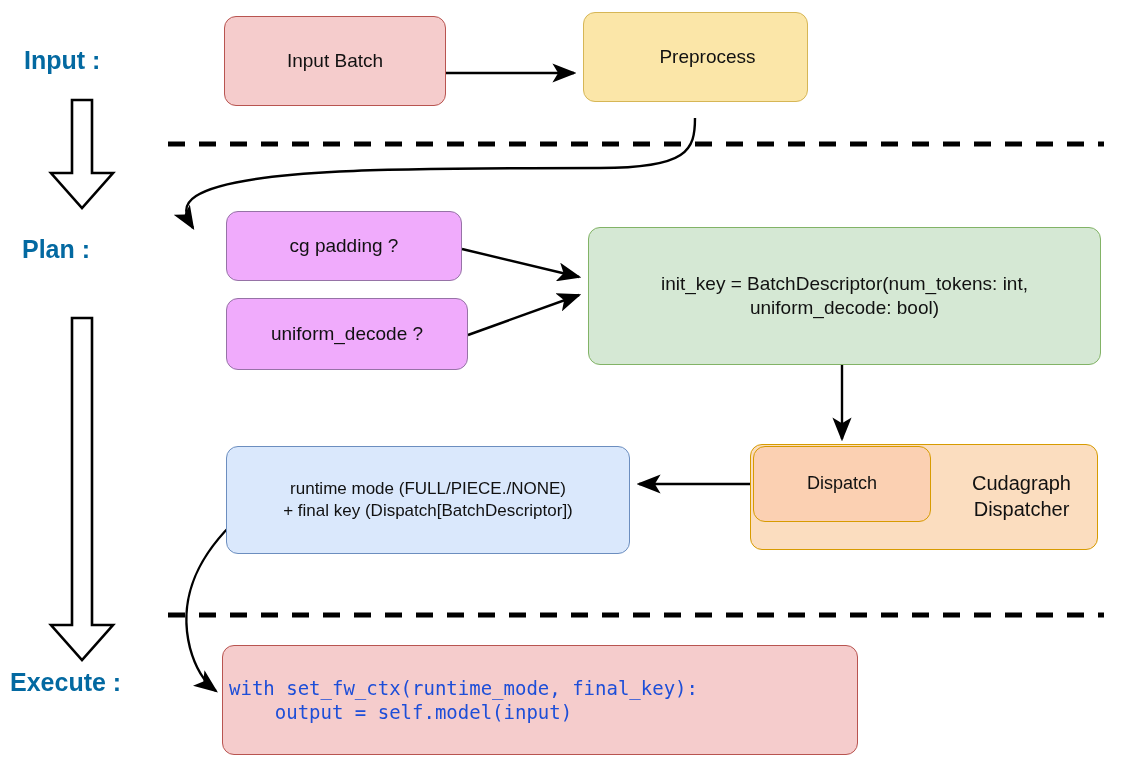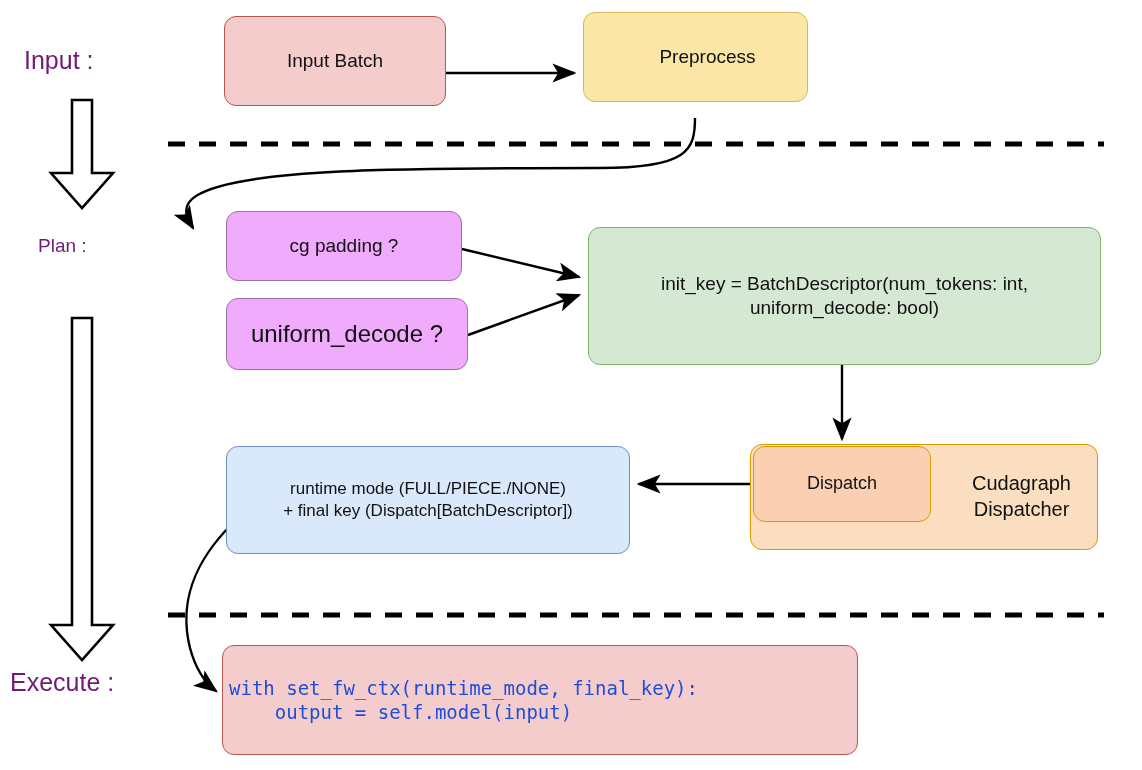--- a/index.html
+++ b/index.html
@@ -5,21 +5,21 @@
   html,body{margin:0;padding:0;background:#ffffff;}
   body{width:1142px;height:770px;position:relative;overflow:hidden;
        font-family:"Liberation Sans",sans-serif;}
   #stage{position:absolute;left:0;top:0;width:1142px;height:770px;}
   svg.layer{position:absolute;left:0;top:0;width:1142px;height:770px;pointer-events:none;}
 
   .node{position:absolute;box-sizing:border-box;display:flex;align-items:center;
         justify-content:center;text-align:center;border-radius:12px;border:1.6px solid;
         color:#111;line-height:1.28;}
 
-  .stage-label{position:absolute;font-weight:normal;color:#701a75;white-space:nowrap;}
+  .stage-label{position:absolute;font-weight:bold;color:#0369a1;white-space:nowrap;}
 
   .n-input   {background:#f5cccc;border-color:#b85450;}
   .n-pre     {background:#fbe6a8;border-color:#d6b656;}
   .n-purple  {background:#f0abfc;border-color:#9673a6;}
   .n-green   {background:#d5e8d4;border-color:#82b366;}
   .n-blue    {background:#dae8fc;border-color:#6c8ebf;}
   .n-outer   {background:#fbddbf;border-color:#d79b00;}
   .n-dispatch{background:#fbd0b2;border-color:#d79b00;}
   .n-code    {background:#f5cccc;border-color:#b85450;
               font-family:"DejaVu Sans Mono","Liberation Mono",monospace;
@@ -53,30 +53,30 @@
     <line x1="468" y1="335" x2="579" y2="295" stroke="#000" stroke-width="2.4" marker-end="url(#arw)"></line>
 
     <line x1="842" y1="345" x2="842" y2="439" stroke="#000" stroke-width="2.4" marker-end="url(#arw)"></line>
 
     <line x1="750" y1="484" x2="639" y2="484" stroke="#000" stroke-width="2.4" marker-end="url(#arw)"></line>
 
     <path d="M232,524 C196,560 178,600 190,648 C197,674 208,685 216,691" fill="none" stroke="#000" stroke-width="2.4" marker-end="url(#arw)"></path>
   </svg>
 
   <div class="stage-label" style="left:24px;top:46px;font-size:25px;">Input :</div>
-  <div class="stage-label" style="left:38px;top:235px;font-size:19px;">Plan :</div>
+  <div class="stage-label" style="left:22px;top:235px;font-size:25px;">Plan :</div>
   <div class="stage-label" style="left:10px;top:668px;font-size:25px;">Execute :</div>
 
   <div class="node n-input" style="left:224px;top:16px;width:222px;height:90px;font-size:19px;">Input Batch</div>
 
   <div class="node n-pre" style="left:583px;top:12px;width:225px;height:90px;font-size:19px;padding-left:24px;">Preprocess</div>
 
   <div class="node n-purple" style="left:226px;top:211px;width:236px;height:70px;font-size:19px;">cg padding ?</div>
 
-  <div class="node n-purple" style="left:226px;top:298px;width:242px;height:72px;font-size:24px;">uniform_decode ?</div>
+  <div class="node n-purple" style="left:226px;top:298px;width:242px;height:72px;font-size:19px;">uniform_decode ?</div>
 
   <div class="node n-green" style="left:588px;top:227px;width:513px;height:138px;font-size:19px;white-space:pre-line;">init_key = BatchDescriptor(num_tokens: int,
 uniform_decode: bool)</div>
 
   <div class="node n-outer" style="left:750px;top:444px;width:348px;height:106px;font-size:20px;white-space:pre-line;
               justify-content:flex-end;padding-right:26px;">Cudagraph
 Dispatcher</div>
 
   <div class="node n-dispatch" style="left:753px;top:446px;width:178px;height:76px;font-size:18px;align-items:center;">Dispatch</div>
 

